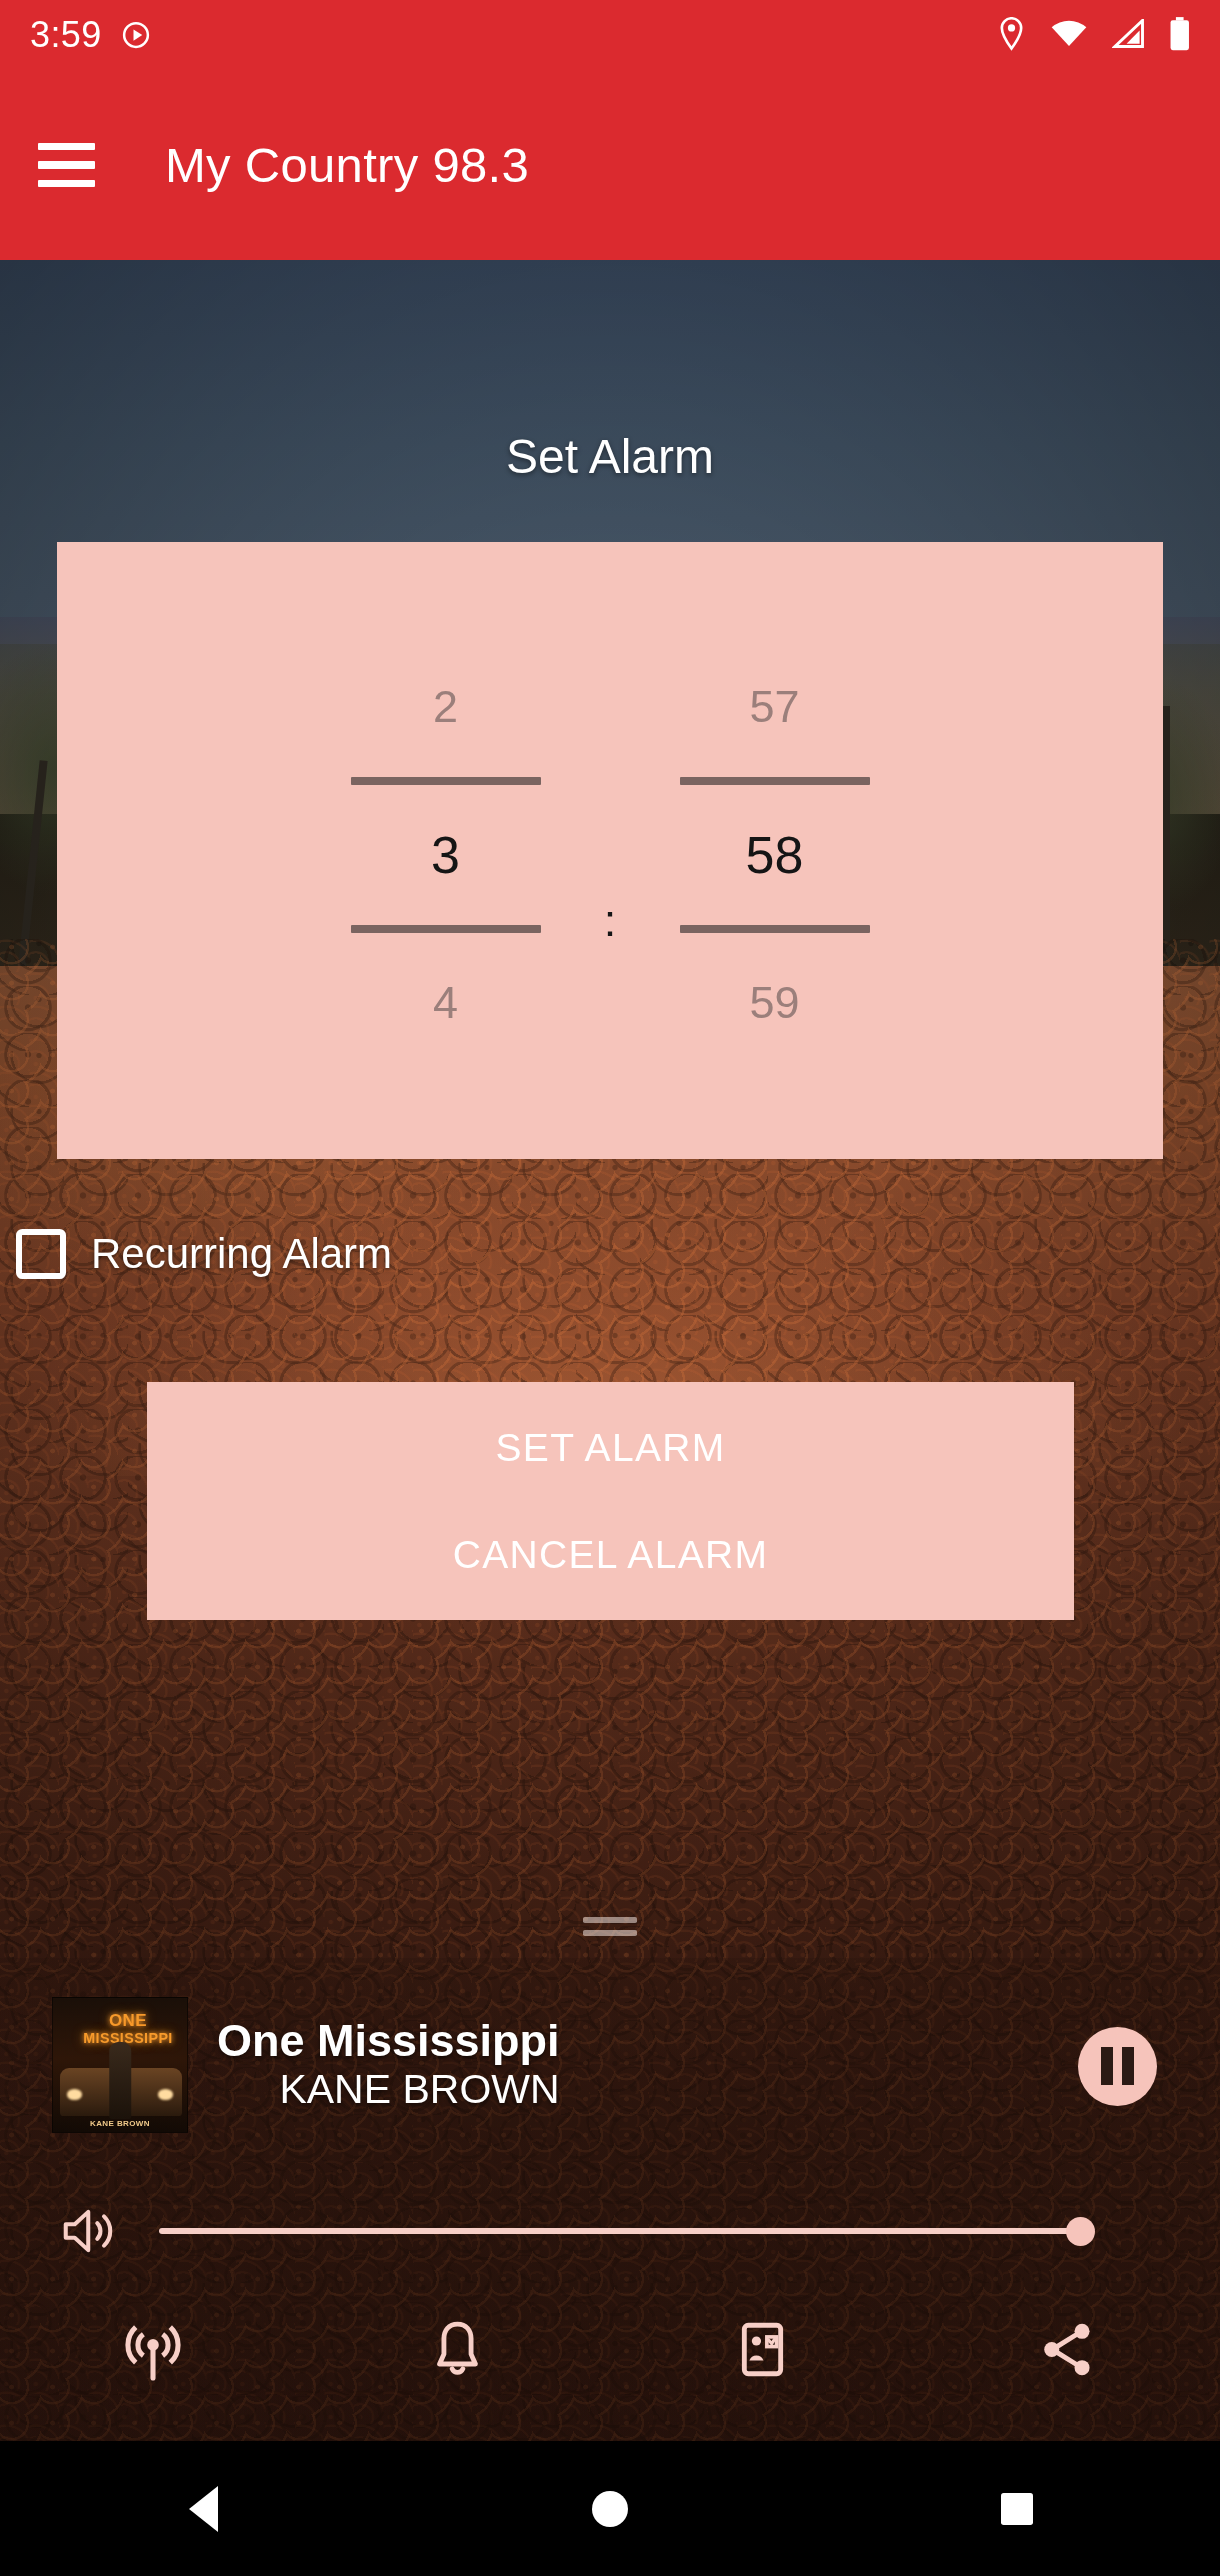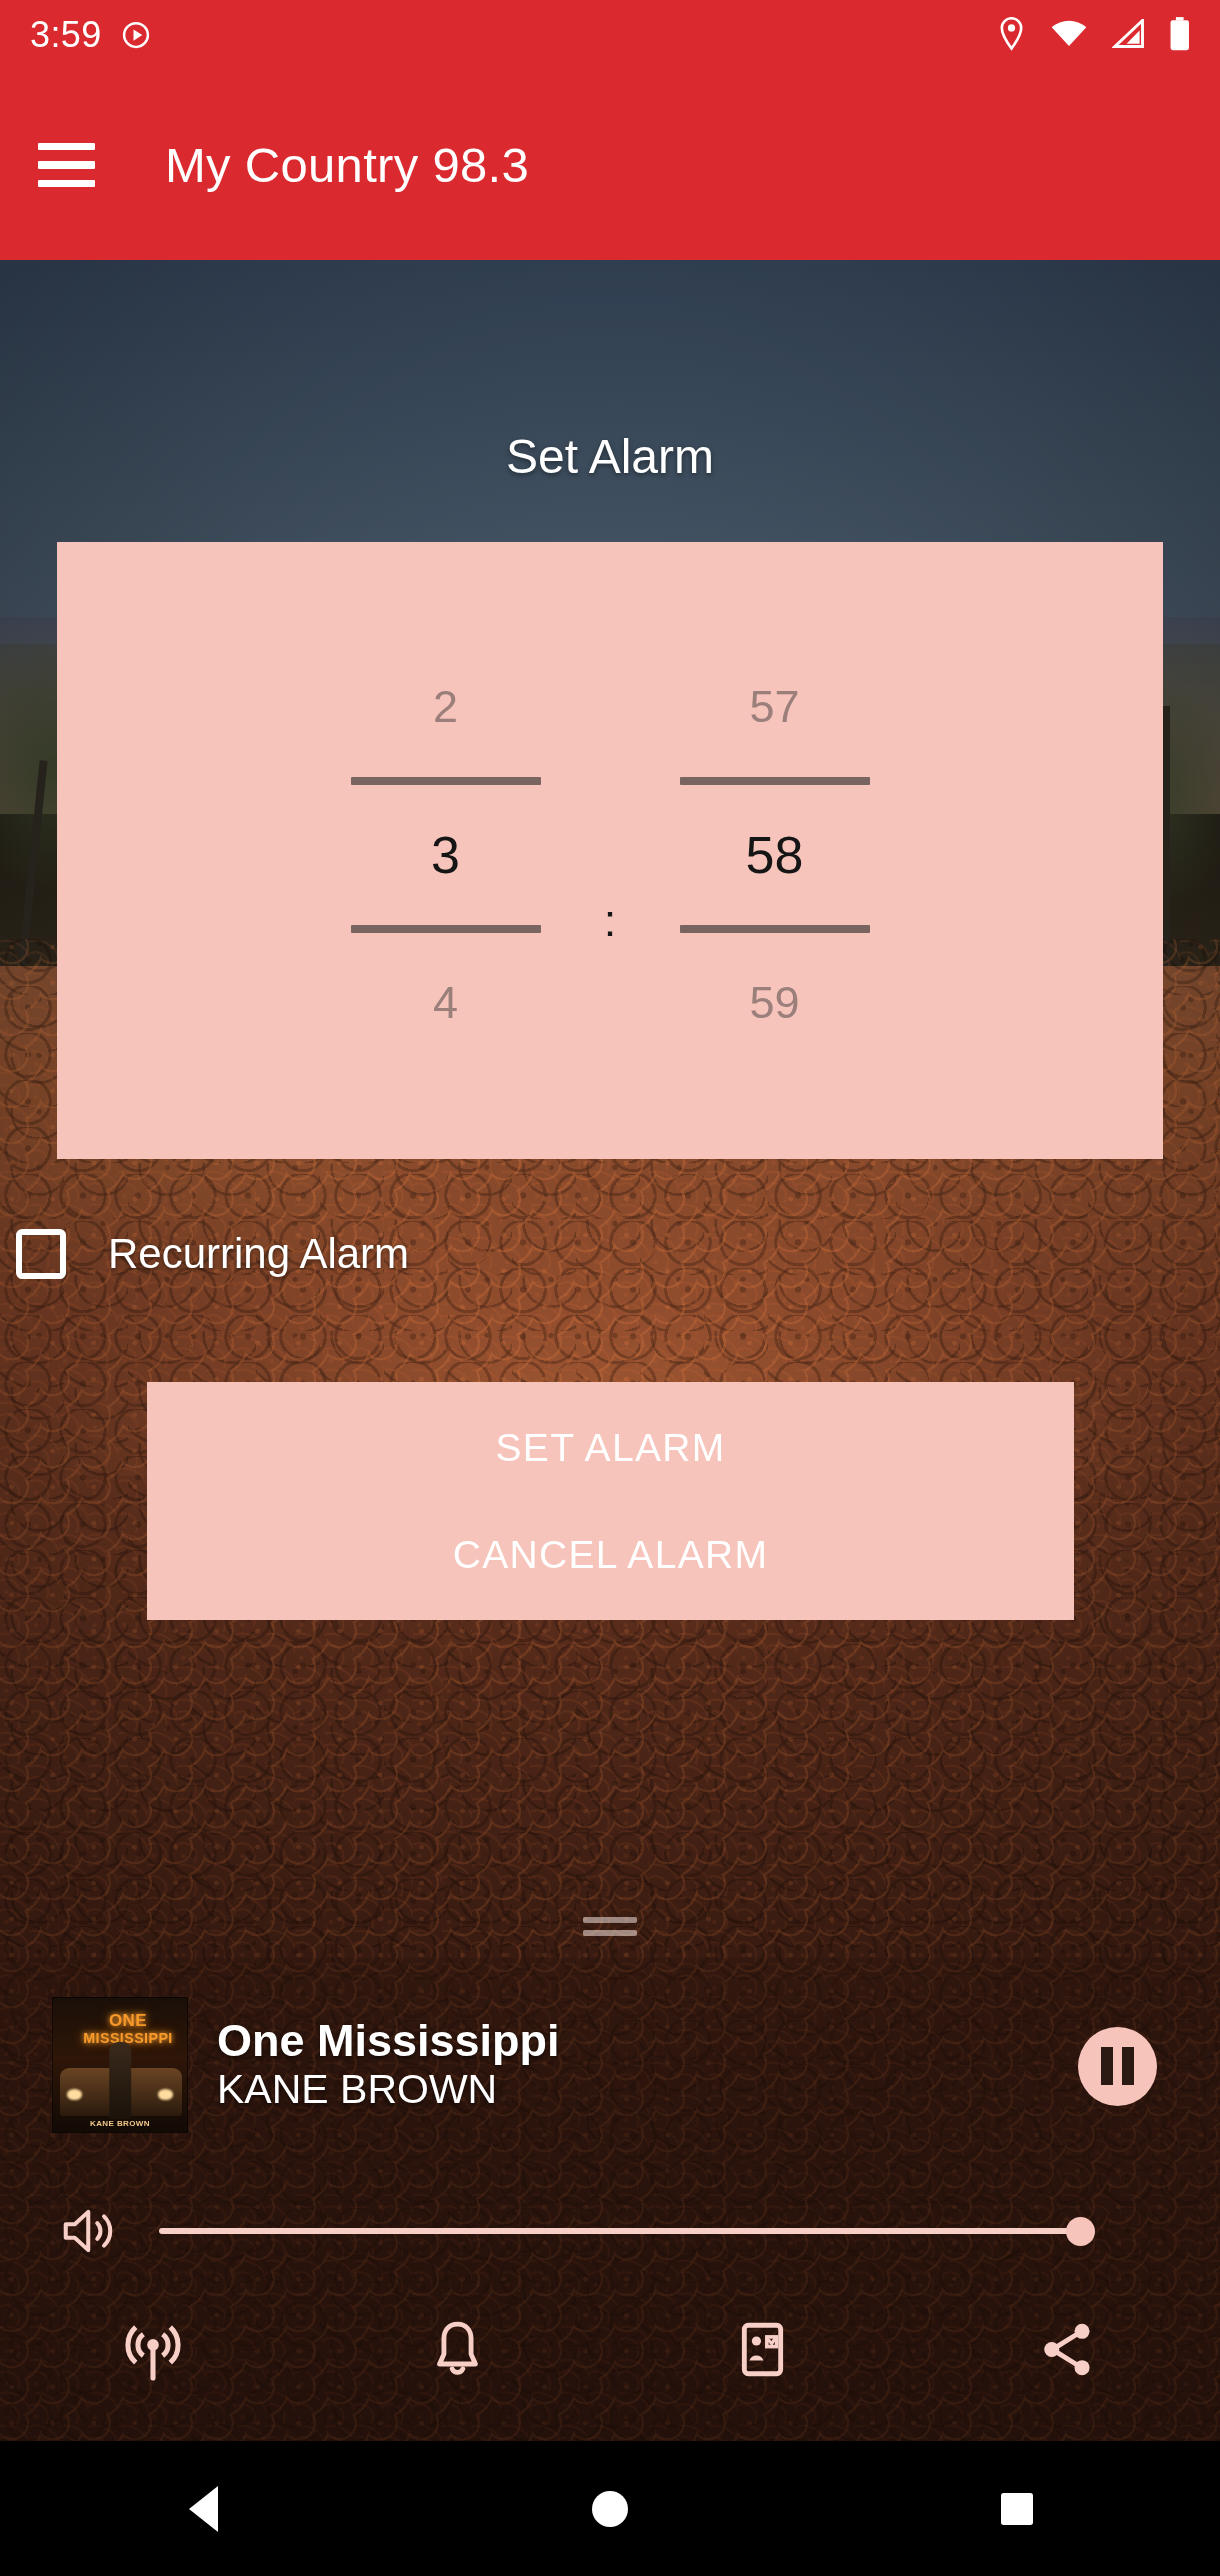--- a/index.html
+++ b/index.html
@@ -103,21 +103,21 @@
   .cell{ height:107px; display:flex; align-items:center; justify-content:center; width:100%; }
   .cell.ghost{ color:#9b7f7b; font-size:45px; font-weight:300; }
   .cell.sel{ color:#151515; font-size:52px; font-weight:400; }
   .rule{ width:190px; height:8px; background:#7A6460; border-radius:0.9px; }
   .rule-wrap{ height:41px; display:flex; align-items:center; justify-content:center; width:100%; }
   .colon-mark{ color:#151515; font-size:45px; margin-top:242px; }
 
   
   .recurring{
     position:absolute; top:970px; left:16px;
-    display:flex; align-items:center; gap:42px; cursor:pointer;
+    display:flex; align-items:center; gap:25px; cursor:pointer;
   }
   .checkbox{
     width:50px; height:50px; border:6.3px solid #fff; border-radius:6.3px; background:transparent;
   }
   .recurring-label{ color:#fff; font-size:42px; font-weight:400; text-shadow:0 1.8px 4.5px rgba(0,0,0,.5); }
 
   
   .btn{
     position:absolute; left:147px; width:927px; height:131px;
     background:#F6C4BB; border:none; cursor:pointer;
@@ -160,21 +160,21 @@
   .art .lamp.l{ left:14.3px; } .art .lamp.r{ right:14.3px; }
   .art .figure{
     position:absolute; bottom:12.5px; left:50%; transform:translateX(-50%);
     width:21.5px; height:77px; background:linear-gradient(180deg,#3a2a1c,#1b120a);
     border-radius:9px 9px 2.7px 2.7px;
   }
   .art .credit{
     position:absolute; bottom:3.6px; left:0; width:100%; text-align:center;
     color:#f0c98a; font-size:8px; font-weight:700; letter-spacing:0.4px;
   }
-  .np-text{ margin-left:29px; display:flex; flex-direction:column; justify-content:center; }
+  .np-text{ margin-left:29px; display:flex; flex-direction:column; justify-content:center;text-align:right; }
   .np-title{ color:#fff; font-size:45px; font-weight:700; text-shadow:0 1.8px 4.5px rgba(0,0,0,.55); line-height:1.12; }
   .np-artist{ color:#fff; font-size:41px; font-weight:400; text-shadow:0 1.8px 4.5px rgba(0,0,0,.55); line-height:1.15; }
   .playpause{
     position:absolute; right:63px; top:47px; width:79px; height:79px; border-radius:50%;
     background:#F6C4BB; border:none; cursor:pointer; display:flex; align-items:center;
     justify-content:center; gap:9px;
   }
   .playpause i{ display:block; width:11.6px; height:38px; background:#2b1a14; }
 
   

